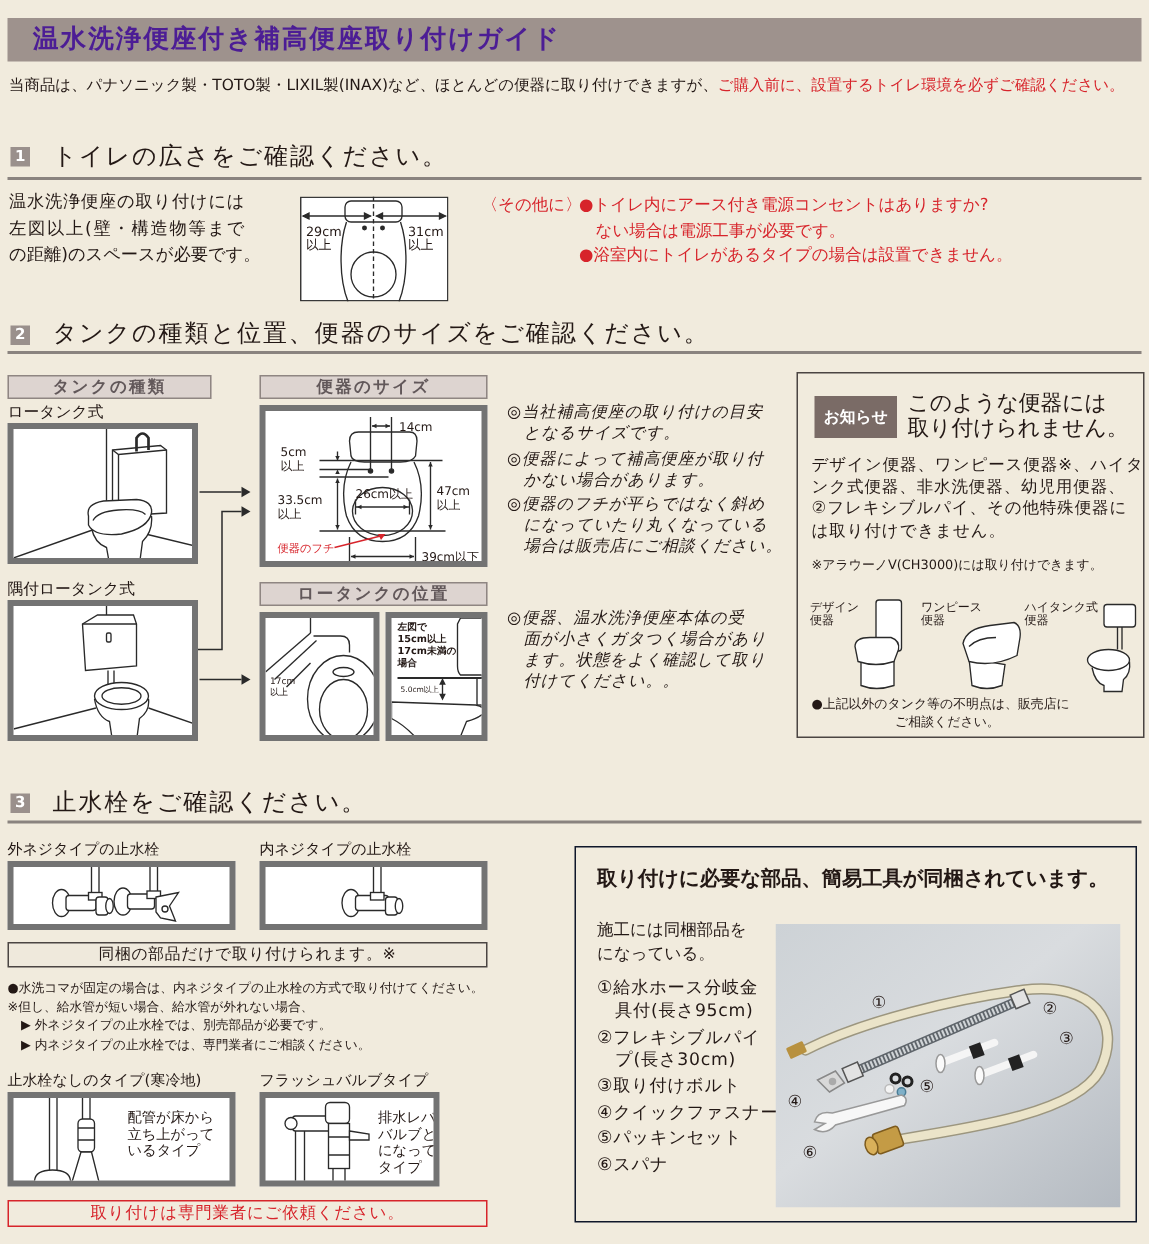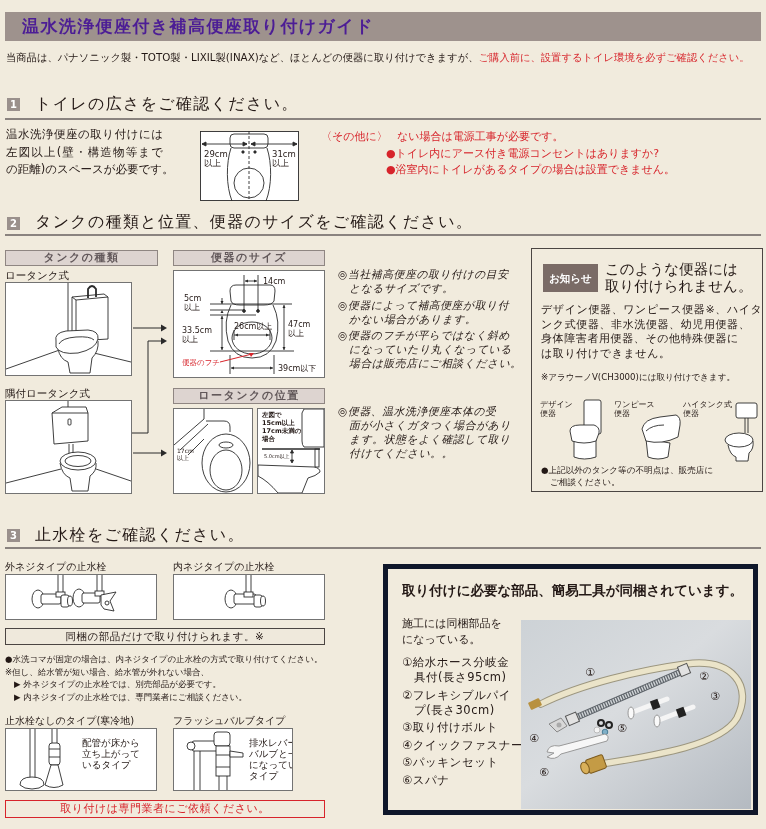--- a/index.html
+++ b/index.html
@@ -12,35 +12,35 @@
 .title-text{position:absolute;left:17px;top:0;line-height:29px;font-size:17px;font-weight:bold;color:#4c1d95;letter-spacing:1.4px;white-space:nowrap;}
 .intro{left:6px;top:50px;font-size:10.3px;line-height:14px;white-space:nowrap;}
 .red{color:#d7242b;}
 .sec-num{width:13px;height:13px;background:#9a908c;color:#fff;font-size:10px;font-weight:bold;line-height:13px;text-align:center;}
 .sec-head{left:35px;font-size:16px;line-height:22px;letter-spacing:1.3px;white-space:nowrap;}
 .sec-rule{left:5px;width:756px;height:2px;background:#8a837f;}
 .body1{left:6px;top:126px;font-size:11.5px;line-height:17.5px;}
 .body1 .j{width:157px;text-align:justify;text-align-last:justify;white-space:nowrap;}
 .redtxt{font-size:11px;line-height:16.5px;color:#d7242b;white-space:nowrap;}
 .hdr-box{height:16px;background:#ddd4d0;border:1px solid #8f8682;color:#62585a;font-size:11px;font-weight:bold;line-height:14px;text-align:center;letter-spacing:1.5px;}
-.pic{background:#fff;border:1px solid #737373;overflow:hidden;}
+.pic{background:#fff;border:4px solid #737373;overflow:hidden;}
 .pic svg{display:block;position:absolute;left:0;top:0;}
 .lbl{font-size:10.5px;line-height:14px;white-space:nowrap;}
 .notes{font-size:10.8px;line-height:14px;letter-spacing:0.6px;white-space:nowrap;font-style:italic;}
 .notes .item{margin-bottom:2.5px;}
 .notes .ind{padding-left:11px;}
 .notice{left:531px;top:248px;width:232px;height:244px;border:1px solid #4b4542;}
 .notice-tag{position:absolute;left:11px;top:15px;width:55px;height:28px;background:#7a6b66;color:#fff;font-size:10.5px;font-weight:bold;line-height:28px;text-align:center;}
 .notice-title{position:absolute;left:73px;top:12px;font-size:14.5px;line-height:17px;white-space:nowrap;}
 .notice-body{position:absolute;left:9px;top:54px;font-size:11px;line-height:14.5px;letter-spacing:0.6px;white-space:nowrap;}
 .small{font-size:8.6px;line-height:11.5px;white-space:nowrap;}
 .sec3-notes{left:5px;top:653px;font-size:8.5px;line-height:12.5px;white-space:nowrap;}
 .sec3-notes .ind{padding-left:9px;}
 .desc{position:absolute;font-size:9.5px;line-height:11px;white-space:nowrap;}
-.parts{left:383px;top:564px;width:375px;height:251px;border:5px solid #0f172a;}
+.parts{left:383px;top:564px;width:375px;height:251px;border:1px solid #0f172a;}
 .parts-title{position:absolute;left:14px;top:12px;font-size:13.5px;font-weight:bold;line-height:18px;white-space:nowrap;}
 .parts-intro{position:absolute;left:14px;top:47px;font-size:11px;line-height:16px;white-space:nowrap;}
 .parts-list{position:absolute;left:14px;top:86px;font-size:11.5px;line-height:15px;letter-spacing:0.5px;white-space:nowrap;}
 .parts-list .item{margin-bottom:2.5px;}
 .parts-list .ind{padding-left:12px;}
 .photo{position:absolute;left:133px;top:51px;width:230px;height:189px;}
 svg text{font-family:"DejaVu Sans","Liberation Sans",sans-serif;fill:#231815;}
 .st{stroke:#2a2a2a;stroke-width:0.9;}
 </style>
 </head>
@@ -88,30 +88,30 @@
       </g>
       <text x="4" y="26" font-size="8.5">29cm</text>
       <text x="4" y="35" font-size="8.5">以上</text>
       <text x="72" y="26" font-size="8.5">31cm</text>
       <text x="72" y="35" font-size="8.5">以上</text>
     </svg>
   </div>
 
   <div class="a redtxt" style="left:321px;top:129px;">〈その他に〉</div>
   <div class="a redtxt" style="left:386px;top:129px;">
+    <div>●トイレ内にアース付き電源コンセントはありますか?</div>
     <div style="padding-left:11px;">ない場合は電源工事が必要です。</div>
-    <div>●トイレ内にアース付き電源コンセントはありますか?</div>
     <div>●浴室内にトイレがあるタイプの場合は設置できません。</div>
   </div>
 
   <div class="a sec-num" style="left:7px;top:217px;">2</div>
   <div class="a sec-head" style="top:212px;font-family:Liberation Mono, monospace;">タンクの種類と位置、便器のサイズをご確認ください。</div>
   <div class="a sec-rule" style="top:234px;"></div>
 
-  <div class="a hdr-box" style="left:5px;top:250px;width:153px;">タンクの種類</div>
+  <div class="a hdr-box" style="left:5px;top:250px;width:136px;">タンクの種類</div>
   <div class="a lbl" style="left:5px;top:268px;">ロータンク式</div>
   <div class="a pic" style="left:5px;top:282px;width:127px;height:94px;">
     <svg width="125" height="92" viewBox="0 0 125 92">
       <g class="st" fill="none">
         <line x1="62" y1="0" x2="62" y2="64"></line>
           <line x1="62" y1="64" x2="0" y2="86"></line>
           <line x1="88" y1="70" x2="125" y2="79"></line>
       </g>
       <g class="st" fill="#fff">
         <path d="M66 14 L98 11 L102 14 L102 56 L70 58 L66 55 Z"></path>
@@ -286,21 +286,21 @@
 
   <div class="a notice">
     <div class="notice-tag">お知らせ</div>
     <div class="notice-title">
       <div>このような便器には</div>
       <div>取り付けられません。</div>
     </div>
     <div class="notice-body">
       <div>デザイン便器、ワンピース便器※、ハイタ</div>
       <div>ンク式便器、非水洗便器、幼児用便器、</div>
-      <div>身体障害者用便器、その他特殊便器に</div>
+      <div>②フレキシブルパイ、その他特殊便器に</div>
       <div>は取り付けできません。</div>
     </div>
     <div class="small" style="position:absolute;left:9px;top:123px;">※アラウーノV(CH3000)には取り付けできます。</div>
     <svg style="position:absolute;left:4px;top:144px;" width="226" height="72" viewBox="0 0 226 72">
       <g class="st" fill="#fff">
         <rect x="48" y="7" width="17" height="34" rx="2"></rect>
         <path d="M38 48 L38 64 Q48 68 60 64 L60 46 Z"></path>
         <path d="M34 38 Q34 32 44 32 L58 32 Q64 34 63 40 L60 48 Q48 52 36 48 Z"></path>
       </g>
       <g class="st" fill="#fff">
@@ -317,21 +317,21 @@
       </g>
       <text x="4" y="14" font-size="8">デザイン</text>
       <text x="4" y="23" font-size="8">便器</text>
       <text x="78" y="14" font-size="8">ワンピース</text>
       <text x="78" y="23" font-size="8">便器</text>
       <text x="147" y="14" font-size="8">ハイタンク式</text>
       <text x="147" y="23" font-size="8">便器</text>
     </svg>
     <div class="small" style="position:absolute;left:9px;top:216px;">
       <div>●上記以外のタンク等の不明点は、販売店に</div>
-      <div style="padding-left:9px;">ご相談ください。</div>
+      <div style="padding-left:9px;text-align:center;">ご相談ください。</div>
     </div>
   </div>
 
   <div class="a sec-num" style="left:7px;top:529px;">3</div>
   <div class="a sec-head" style="top:524px;">止水栓をご確認ください。</div>
   <div class="a sec-rule" style="top:547px;"></div>
 
   <div class="a lbl" style="left:5px;top:560px;font-size:10px;">外ネジタイプの止水栓</div>
   <div class="a pic" style="left:5px;top:574px;width:152px;height:46px;">
     <svg width="150" height="44" viewBox="0 0 150 44">

